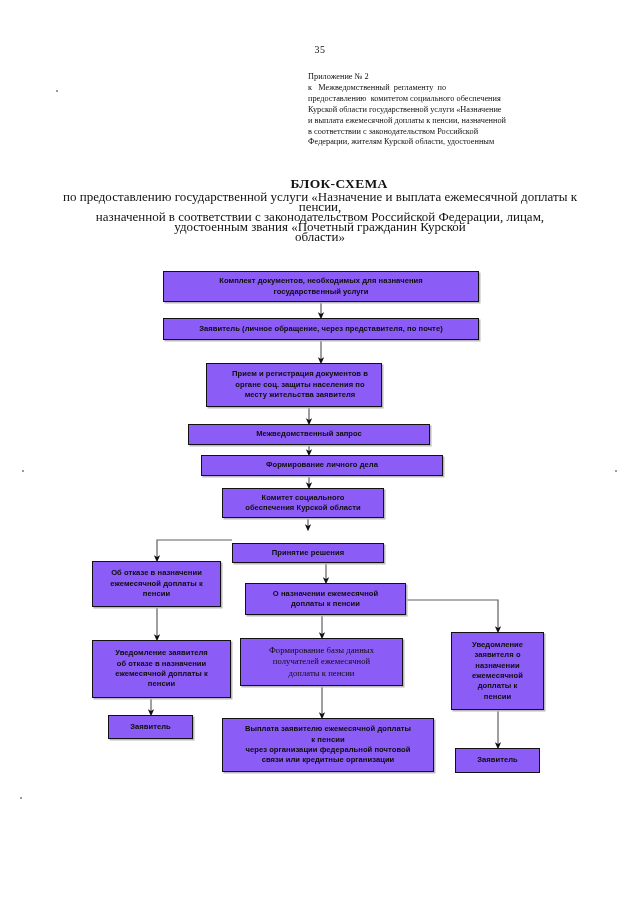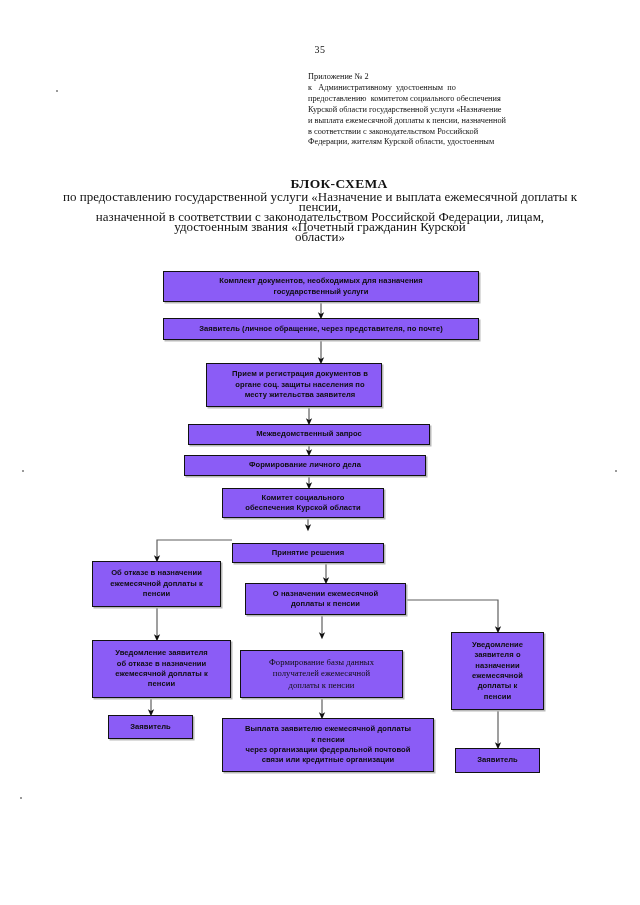--- a/index.html
+++ b/index.html
@@ -98,47 +98,47 @@
     font-weight: 400;
     font-size: 8.6px;
     line-height: 11.4px;
   }
 
   
   #n-docset      { left:163px; top:271px;  width:316px; height:31px; }
   #n-applicant   { left:163px; top:318px;  width:316px; height:22px; }
   #n-intake      { left:206px; top:363px;  width:176px; height:44px;padding-left:16px; }
   #n-interdept   { left:188px; top:424px;  width:242px; height:21px; }
-  #n-personalfile{ left:184px; top:455px;  width:242px; height:21px; }
+  #n-personalfile{ left:201px; top:455px;  width:242px; height:21px; }
   #n-committee   { left:222px; top:488px;  width:162px; height:30px; }
   #n-decision    { left:232px; top:530px;  width:152px; height:20px;margin-top:13px; }
   #n-refuse      { left: 92px; top:561px;  width:129px; height:46px; }
   #n-grant       { left:245px; top:583px;  width:161px; height:32px; }
   #n-notifyrefuse{ left: 92px; top:640px;  width:139px; height:58px; }
-  #n-database    { left:240px; top:638px;  width:163px; height:48px;margin-top:12px; }
+  #n-database    { left:240px; top:638px;  width:163px; height:48px; }
   #n-notifygrant { left:451px; top:632px;  width: 93px; height: 78px; }
   #n-applicant2  { left:108px; top:715px;  width: 85px; height:24px; }
   #n-payment     { left:222px; top:718px;  width:212px; height:54px; }
   #n-applicant3  { left:455px; top:748px;  width: 85px; height:25px; }
 
   
   .speck {
     position: absolute;
     width: 2px; height: 2px;
     background: #9a9a9a;
   }
 </style>
 </head>
 <body>
 
 <div id="page-number">35</div>
 
 <div id="appendix-block">
   <div class="ln">Приложение № 2</div>
-  <div class="ln">к   Административному  удостоенным  по</div>
+  <div class="ln">к   Межведомственный  регламенту  по</div>
   <div class="ln">предоставлению  комитетом социального обеспечения</div>
   <div class="ln">Курской области государственной услуги «Назначение</div>
   <div class="ln">и выплата ежемесячной доплаты к пенсии, назначенной</div>
   <div class="ln">в соответствии с законодательством Российской</div>
   <div class="ln">Федерации, жителям Курской области, удостоенным</div>
 </div>
 
 <div id="doc-title">БЛОК-СХЕМА</div>
 <div id="doc-subtitle">
   <span class="sl">по предоставлению государственной услуги  «Назначение и выплата ежемесячной доплаты к пенсии,</span>

